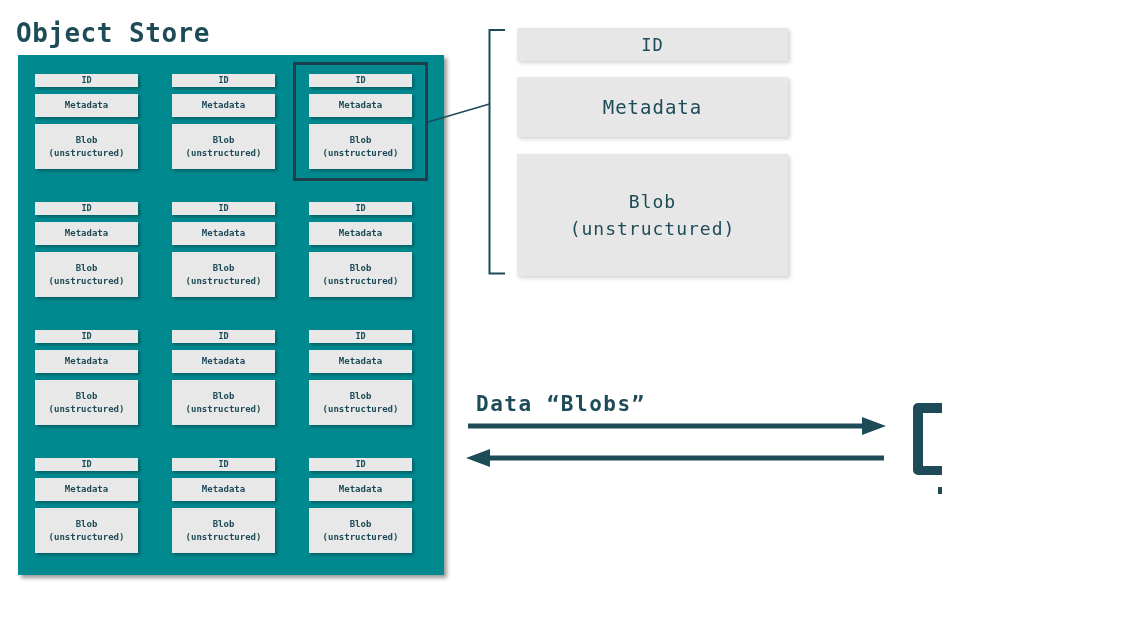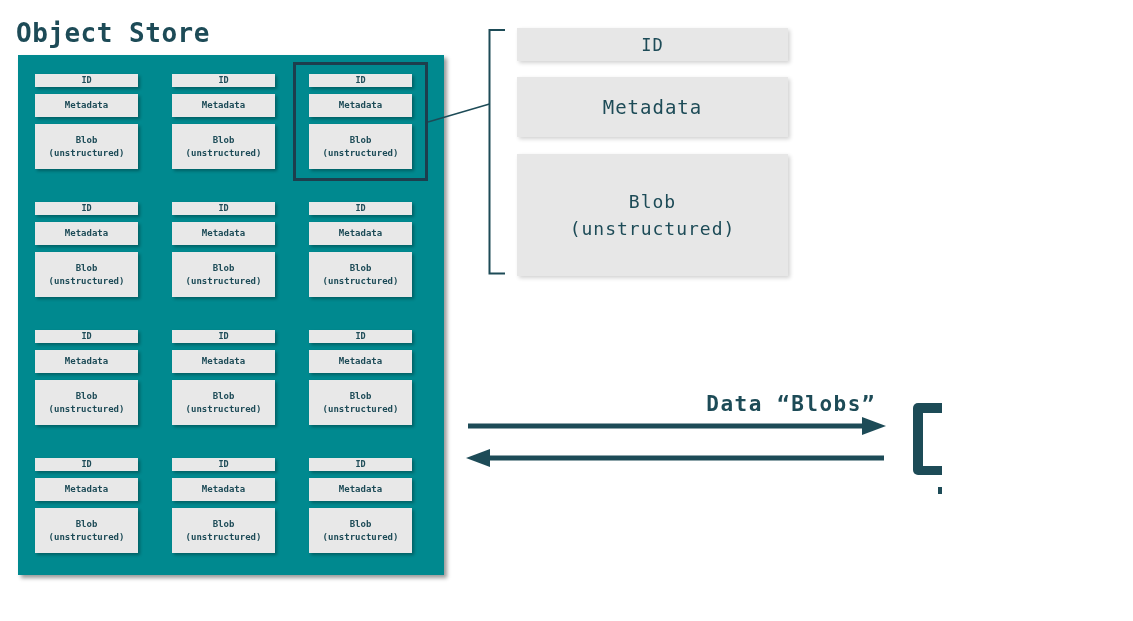--- a/index.html
+++ b/index.html
@@ -64,21 +64,21 @@
   }
   .detail-id{top:28px;height:33px;font-size:17px;}
   .detail-meta{top:77px;height:60px;font-size:19px;}
   .detail-blob{top:154px;height:122px;font-size:18px;line-height:27px;}
   .overlay{
     position:absolute;left:0;top:0;width:1133px;height:621px;
     pointer-events:none;
   }
   .flow-label{
     position:absolute;left:476px;width:400px;
-    text-align:right;font-weight:bold;color:var(--dark);
+    text-align:left;font-weight:bold;color:var(--dark);
     font-size:21px;letter-spacing:1.5px;white-space:nowrap;
   }
   .flow-label.data{top:392px;}
   .flow-label.http{top:472px;}
   .computer{position:absolute;left:910px;top:400px;width:160px;height:100px;}
 </style>
 </head>
 <body>
 
 <div class="canvas">

